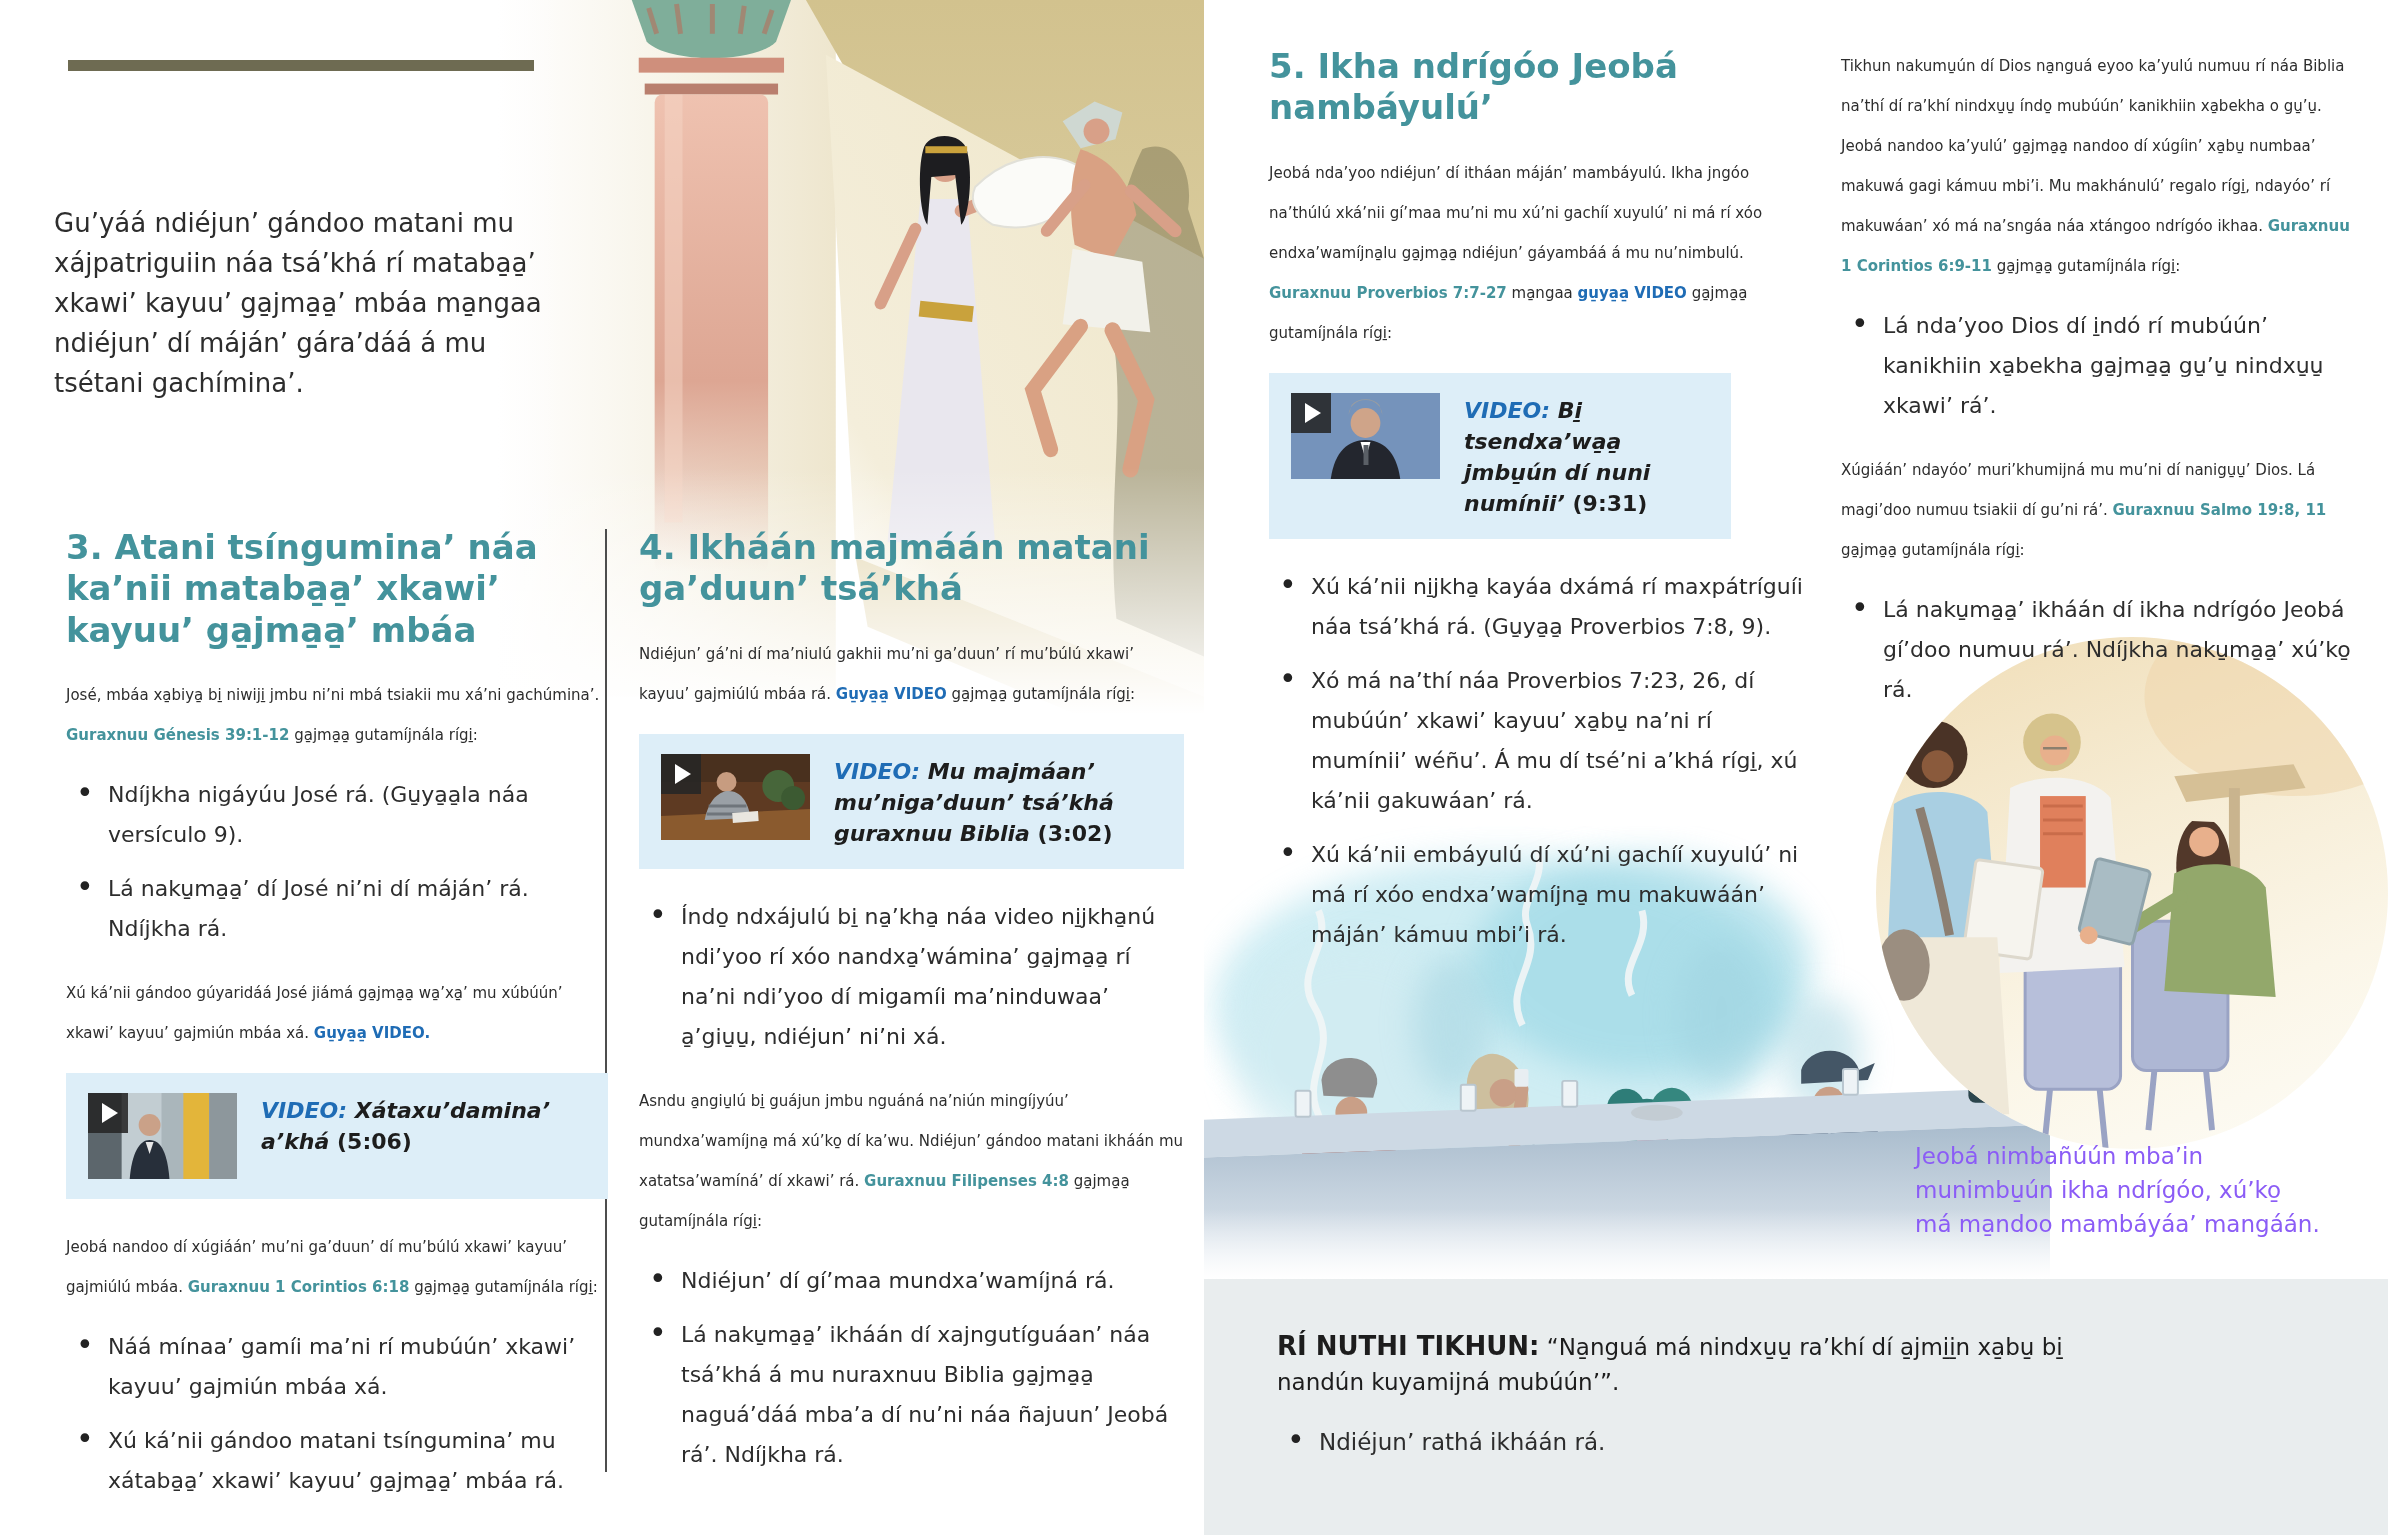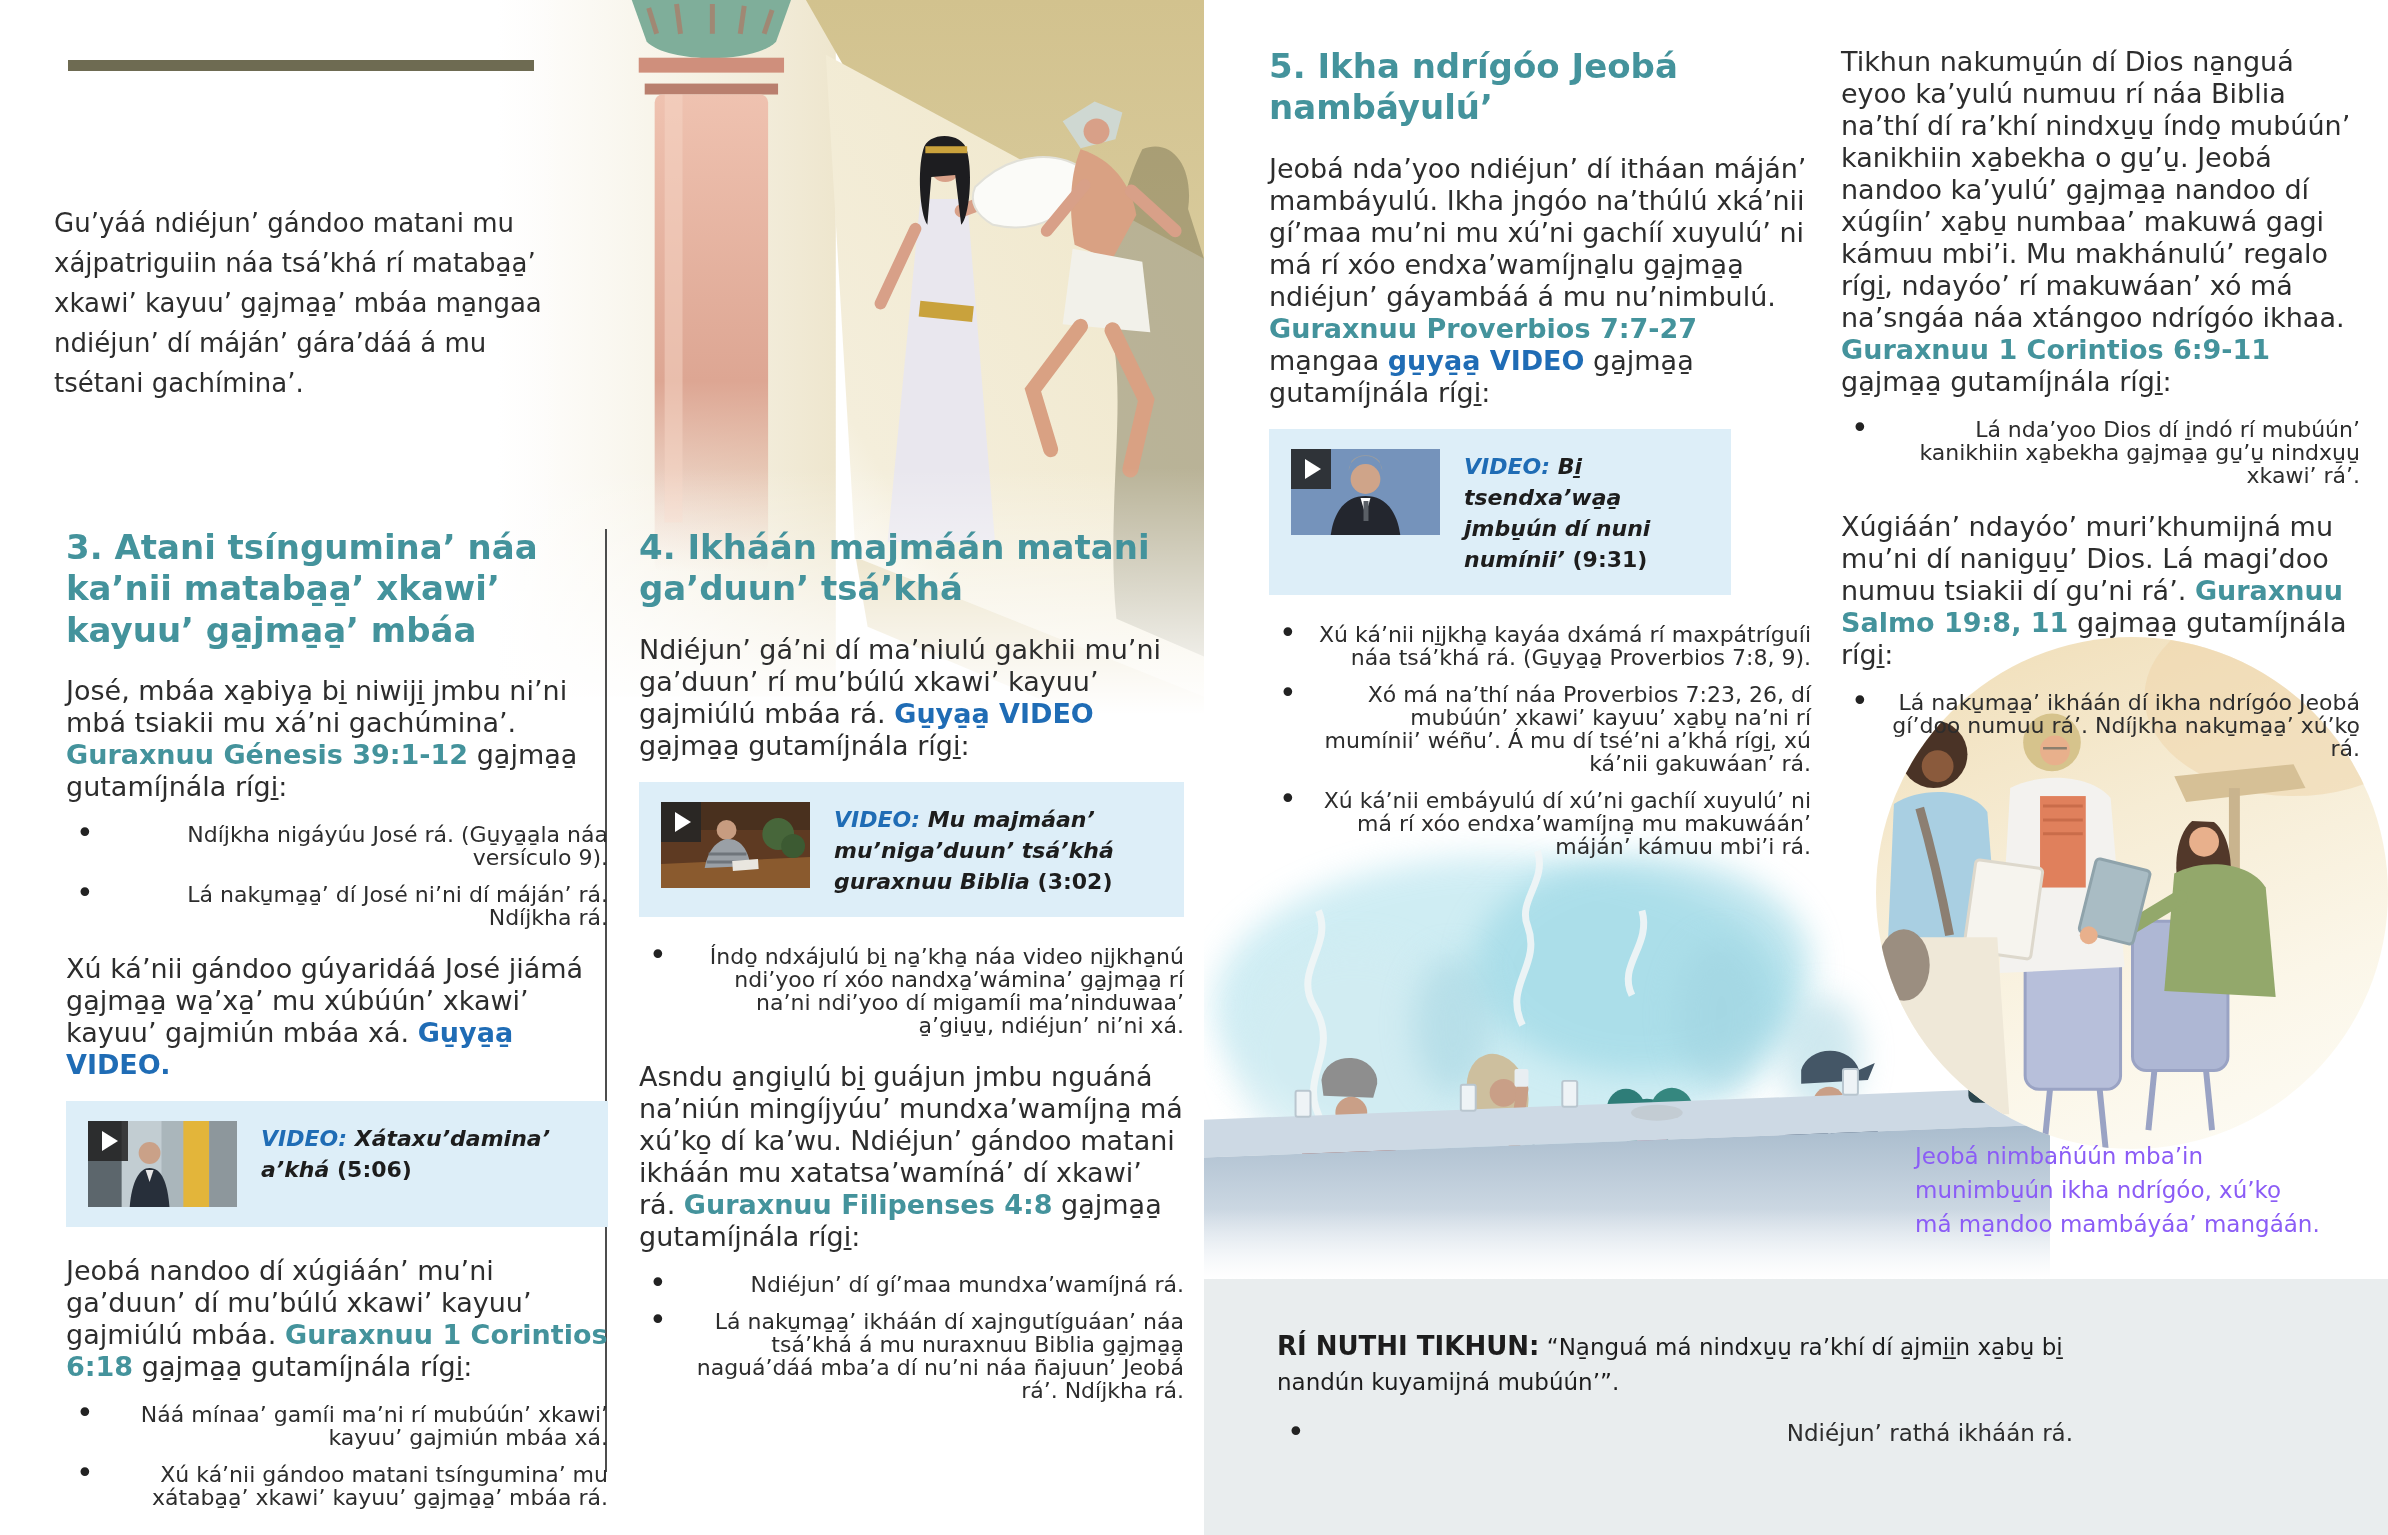--- a/index.html
+++ b/index.html
@@ -10,25 +10,25 @@
   #page-right{left:1204px;width:1184px;overflow:hidden;}
 
   
   .kicker-bar{position:absolute;left:68px;top:60px;width:466px;height:11px;background:#6e6b52;z-index:3;}
   .doc-title{position:absolute;left:66px;top:92px;z-index:3;font-size:30px;font-weight:bold;
              letter-spacing:9px;color:#7c785f;}
   .intro{position:absolute;left:54px;top:177px;width:488px;z-index:3;font-size:26px;line-height:40px;}
 
   .colbox{position:absolute;z-index:3;}
   h2.sec{margin:0 0 24px 0;font-size:34px;line-height:1.22;font-weight:bold;color:#44939c;}
-  p.body{margin:0 0 20px 0;font-size:27px;line-height:32px;}
+  p.body{margin:0 0 20px 0;font-size:15px;line-height:40px;}
   .tl{color:#44939c;font-weight:bold;}
   .bl{color:#1f6cb5;font-weight:bold;}
   ul.bul{list-style:none;margin:0 0 24px 0;padding:0;}
-  ul.bul li{position:relative;padding-left:42px;margin:0 0 14px 0;font-size:22px;line-height:23px;text-align:right;}
+  ul.bul li{position:relative;padding-left:42px;margin:0 0 14px 0;font-size:22px;line-height:40px;}
   ul.bul li::before{content:"•";position:absolute;left:10px;top:-2px;font-size:30px;color:#222;}
 
   
   .vbox{display:flex;gap:24px;align-items:flex-start;background:#ddeef8;padding:20px 22px;
         margin:6px 0 28px 0;}
   .thumb{width:149px;height:86px;flex:none;position:relative;overflow:hidden;}
   .thumb svg{display:block;width:149px;height:86px;}
   .play{position:absolute;left:0;top:0;width:40px;height:40px;background:rgba(38,38,38,.88);
         display:flex;align-items:center;justify-content:center;}
   .tri{width:0;height:0;border-left:16px solid #fff;border-top:10px solid transparent;

